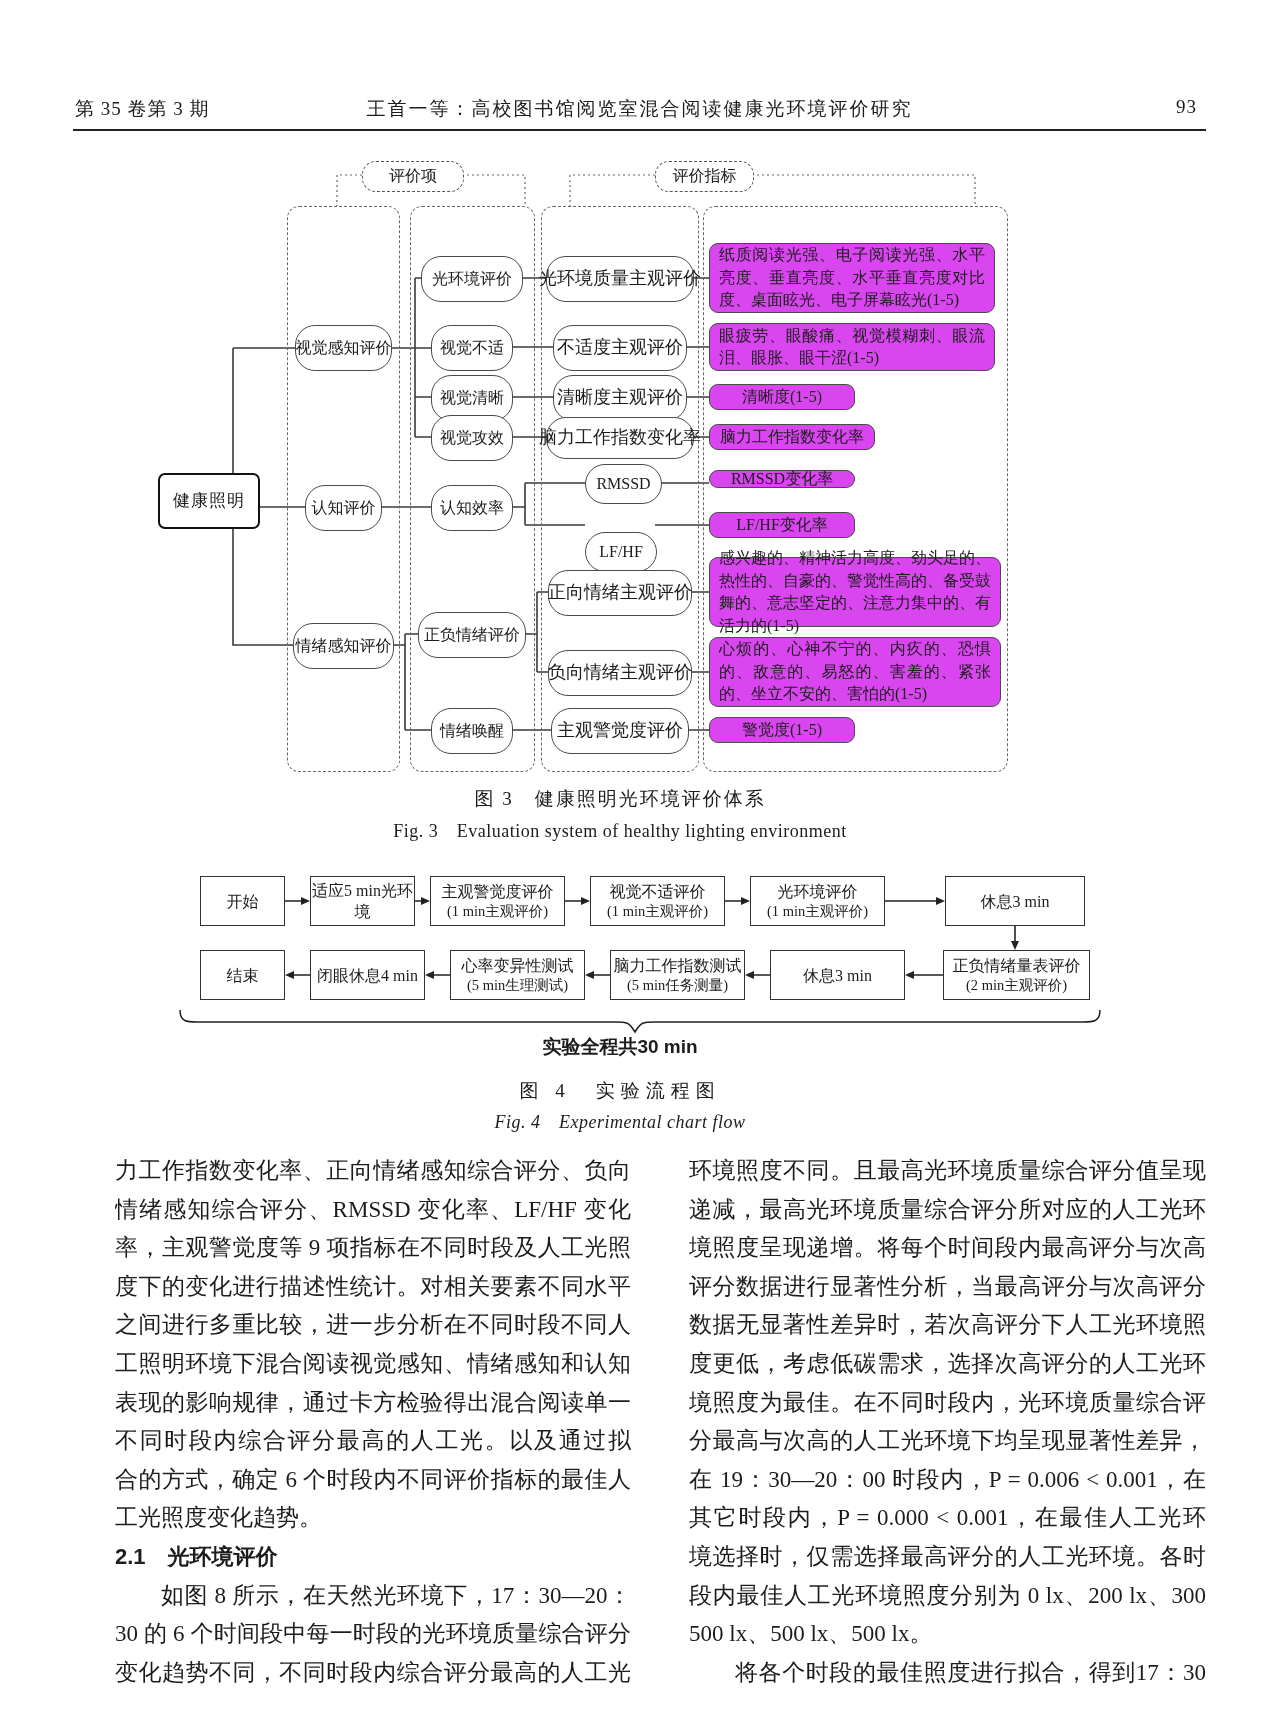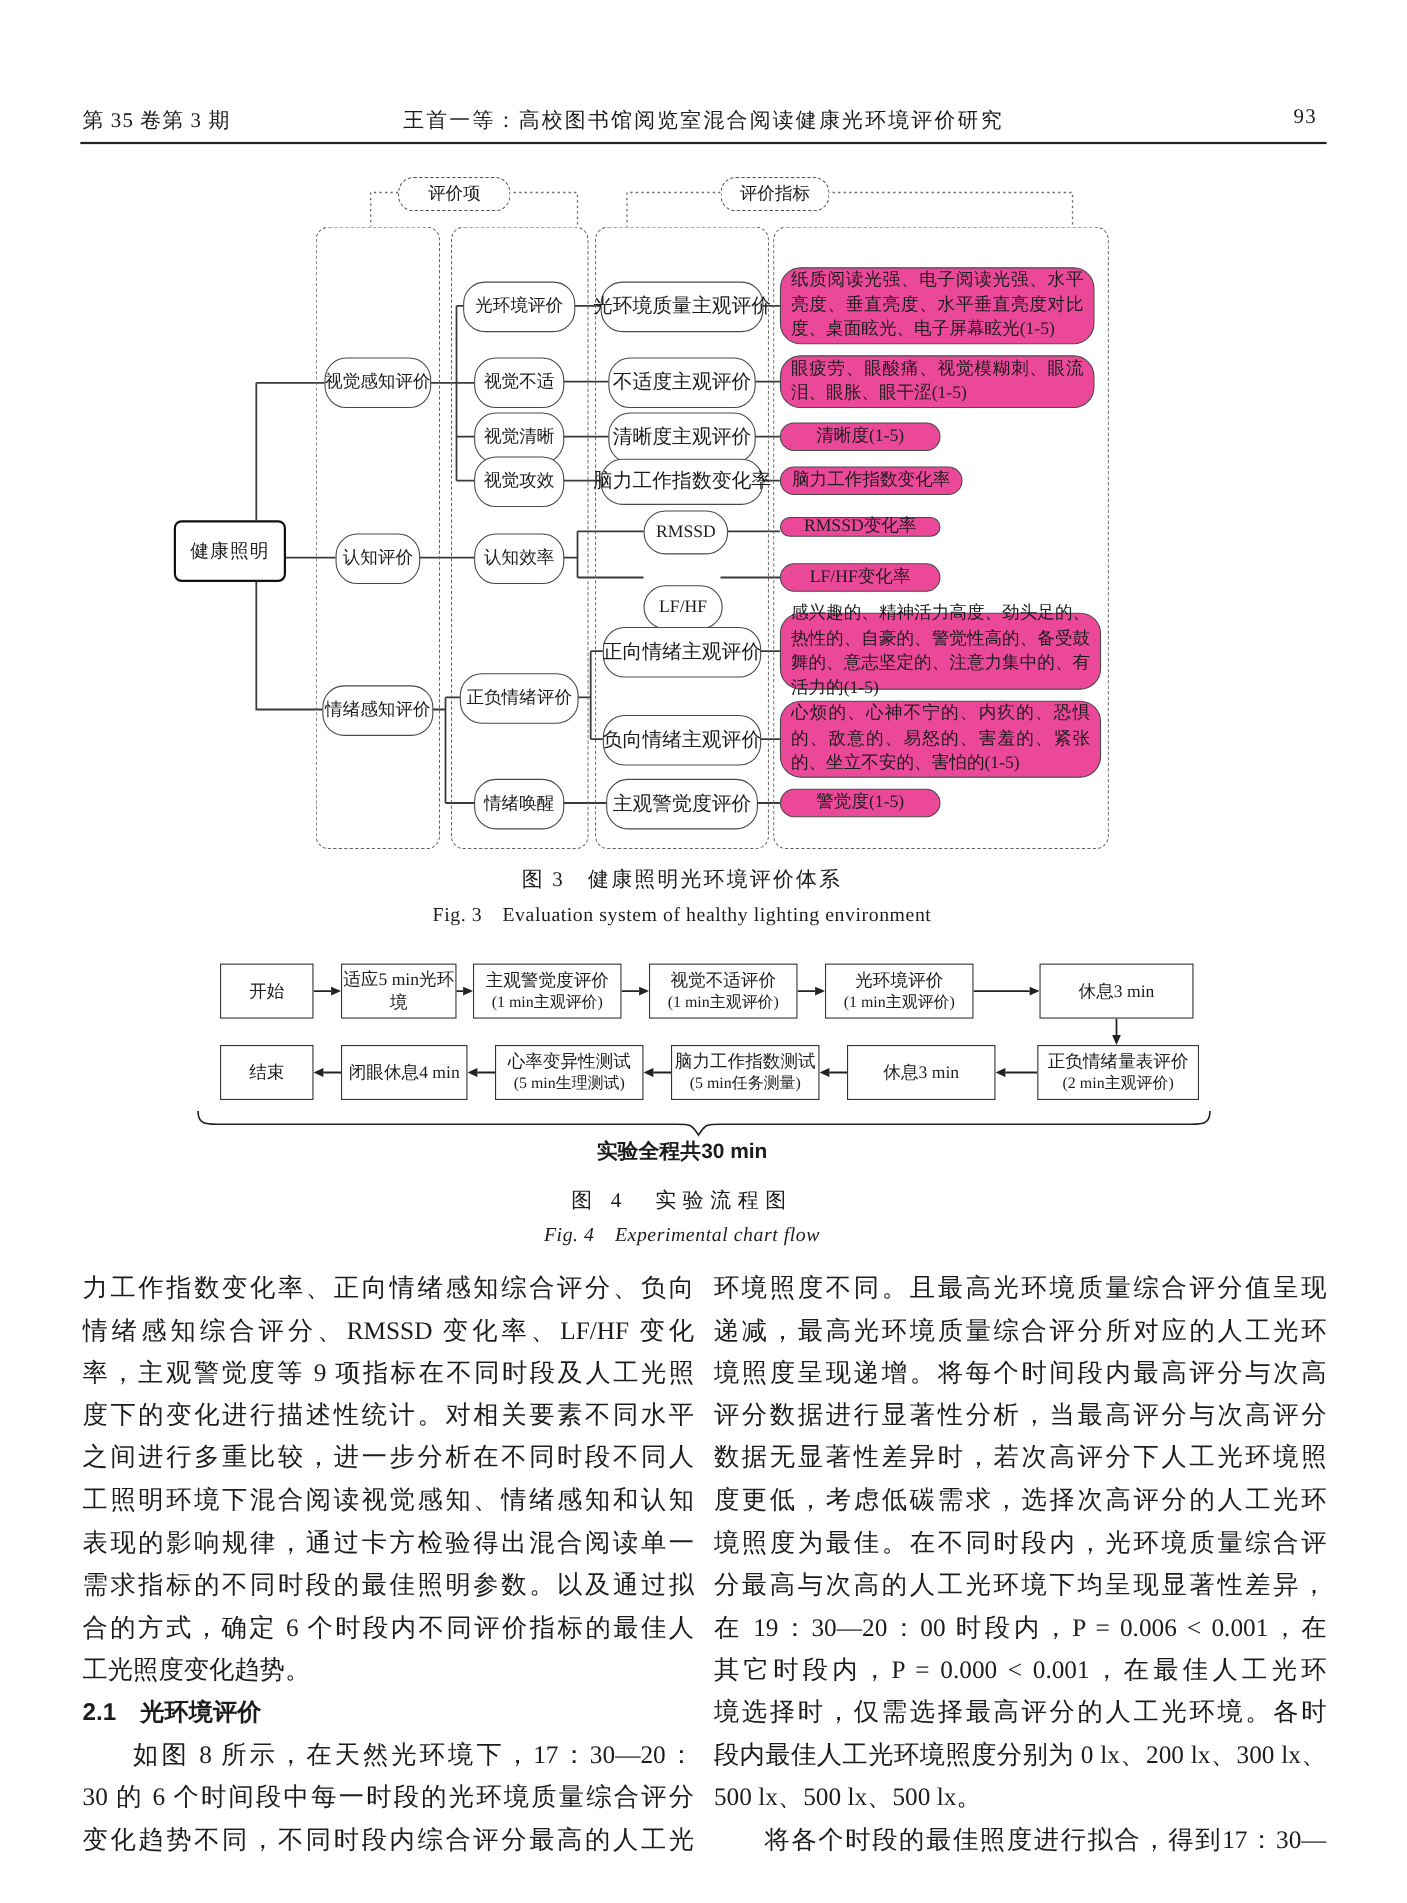--- a/index.html
+++ b/index.html
@@ -15,42 +15,42 @@
   .fig3{position:absolute;left:115px;top:158px;width:1010px;height:622px;}
   .fig3 svg{position:absolute;left:0;top:0;}
   .nd{position:absolute;display:flex;align-items:center;justify-content:center;
       background:#fff;border:1.5px solid #4a4a4a;border-radius:20px;
       font-size:16px;line-height:1.2;text-align:center;white-space:nowrap;z-index:2;}
   .nd.small{font-size:18px;}
   .root{border:2.5px solid #111;border-radius:7px;font-size:17px;letter-spacing:1px;}
   .dashcol{position:absolute;border:1.5px dashed #666;border-radius:12px;background:transparent;z-index:1;}
   .leg{position:absolute;display:flex;align-items:center;justify-content:center;
        border:1.5px dashed #555;border-radius:14px;font-size:16px;background:#fff;z-index:2;}
-  .det{position:absolute;background:#ec4899;border:1.5px solid #4a4a4a;border-radius:19px;
+  .det{position:absolute;background:#d946ef;border:1.5px solid #4a4a4a;border-radius:9px;
        font-size:16px;line-height:22.5px;padding:2px 9px;box-sizing:border-box;
        display:flex;align-items:center;text-align:justify;z-index:2;}
   .det.ctr{justify-content:center;text-align:left;white-space:nowrap;}
   
   .cap{position:absolute;left:115px;width:1010px;text-align:center;}
   .cap-zh{font-size:19px;letter-spacing:2px;}
   .cap-en{font-size:18px;letter-spacing:.5px;}
   
   .fig4{position:absolute;left:115px;top:862px;width:1010px;height:210px;}
   .fb{position:absolute;box-sizing:border-box;border:1.5px solid #333;background:#fff;
       display:flex;flex-direction:column;align-items:center;justify-content:center;
       text-align:center;z-index:2;}
   .fb .t{font-size:16px;line-height:21px;}
   .fb .s{font-size:14.5px;line-height:19px;}
   .fig4-label{position:absolute;left:0;top:172px;width:1010px;text-align:center;
               font-weight:bold;font-size:19px;font-family:"Liberation Sans",sans-serif;}
   
   .col{position:absolute;top:1152px;font-size:23px;}
   .col-left{left:75px;width:556px;}
   .col-right{left:649px;width:557px;}
-  .ln{height:38.6px;line-height:38.6px;text-align:justify;text-align-last:justify;overflow:hidden;}
+  .ln{height:38.6px;line-height:38.6px;text-align:justify;text-align-last:justify;overflow:hidden;margin-left:40px;}
   .ln.nj{text-align:left;text-align-last:left;}
   .ln.indent{padding-left:46px;}
   .ln.heading{font-family:"Liberation Sans","DejaVu Sans",sans-serif;font-weight:bold;font-size:22px;}
 </style>
 </head>
 <body>
 
 <div class="page">
 
   <div class="hdr hdr-issue">第 35 卷第 3 期</div>
@@ -207,21 +207,21 @@
   <div class="cap cap-en" style="top:1110px;font-style:italic;">Fig. 4　Experimental chart flow</div>
 
   <div class="col col-left">
     <div class="ln">力工作指数变化率、正向情绪感知综合评分、负向</div>
     <div class="ln">情绪感知综合评分、RMSSD 变化率、LF/HF 变化</div>
     <div class="ln">率，主观警觉度等 9 项指标在不同时段及人工光照</div>
     <div class="ln">度下的变化进行描述性统计。对相关要素不同水平</div>
     <div class="ln">之间进行多重比较，进一步分析在不同时段不同人</div>
     <div class="ln">工照明环境下混合阅读视觉感知、情绪感知和认知</div>
     <div class="ln">表现的影响规律，通过卡方检验得出混合阅读单一</div>
-    <div class="ln">需求指标的不同时段的最佳照明参数。以及通过拟</div>
+    <div class="ln">不同时段内综合评分最高的人工光。以及通过拟</div>
     <div class="ln">合的方式，确定 6 个时段内不同评价指标的最佳人</div>
     <div class="ln nj">工光照度变化趋势。</div>
     <div class="ln nj heading">2.1　光环境评价</div>
     <div class="ln indent">如图 8 所示，在天然光环境下，17：30—20：</div>
     <div class="ln">30 的 6 个时间段中每一时段的光环境质量综合评分</div>
     <div class="ln">变化趋势不同，不同时段内综合评分最高的人工光</div>
   </div>
 
   <div class="col col-right">
     <div class="ln">环境照度不同。且最高光环境质量综合评分值呈现</div>

